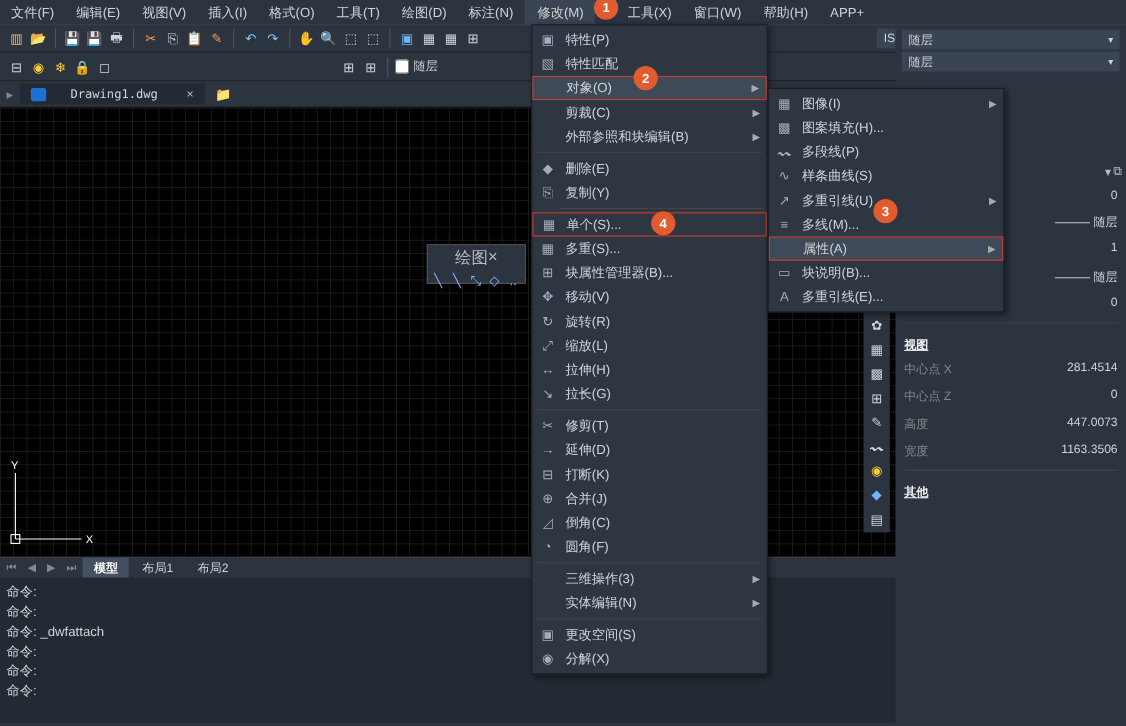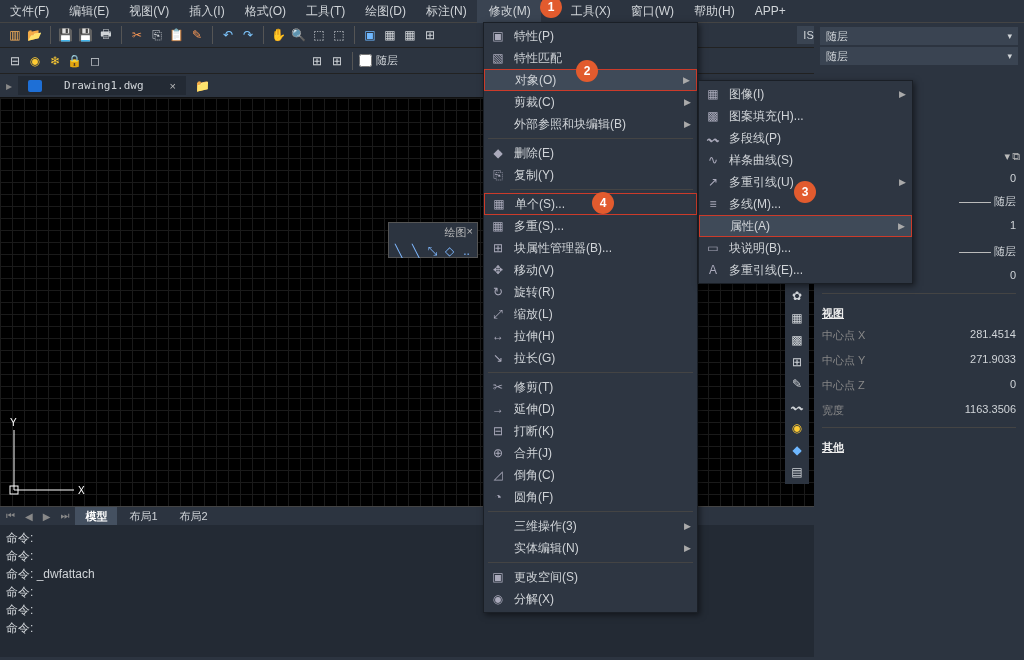--- a/index.html
+++ b/index.html
@@ -22,21 +22,21 @@
 .ucs svg { display:block;}
 .docktab { height:19px; background:#2c3440; display:flex; align-items:center; gap:2px; border-top:1px solid #444; padding:0 2px;}
 .docktab .arrow{font-size:10px;padding:0 4px;color:#888;}
 .docktab .dt{ padding:2px 10px; font-size:11px; background:#2c3440; }
 .docktab .dt.active{background:#445060;color:#fff;font-weight:bold;}
 .cmd { height:132px; background:#232a34; padding:4px 6px; font-size:12px; font-family:SimSun,monospace; overflow:hidden; line-height:18px;}
 .cmd div{white-space:nowrap;}
 
 
 .palette { position:absolute; top:222px; left:388px; width:90px; height:36px; background:#2c3440; border:1px solid #555;}
-.palette .hdr{background:#2c3440;color:#bbb;font-size:11px;padding:2px 4px;display:flex;justify-content:flex-end;}
+.palette .hdr{background:#2c3440;color:#bbb;font-size:15px;padding:2px 16px;display:flex;justify-content:center;}
 .palette .row{display:flex;gap:4px;padding:2px 3px;}
 .palette .row span{width:13px;height:13px;display:inline-flex;align-items:center;justify-content:center;color:#7fb8ff;}
 
 
 .menu { position:absolute; background:#2e3642; border:1px solid #1a1f26; box-shadow:2px 2px 6px rgba(0,0,0,.5); padding:2px 0; z-index:20;}
 .menu .mi{ display:flex; align-items:center; height:22px; padding:0 18px 0 4px; gap:6px; font-size:12px; position:relative;}
 .menu .mi .ico{width:20px;display:flex;justify-content:center;font-size:12px;color:#aab;}
 .menu .mi.hov{ background:#3f4a58; }
 .menu .mi.hl{ border:1px solid #cc3b2a; box-sizing:border-box;}
 .menu .hr{ height:1px;background:#444;margin:3px 4px;}
@@ -208,26 +208,26 @@
           <span class="lbl">厚度</span>
           <span class="val">0</span>
         </div>
       <div class="rd-divider"></div>
       <div class="sect">视图</div>
       <div class="prow">
           <span class="lbl">中心点 X</span>
           <span class="val">281.4514</span>
         </div>
       <div class="prow">
-          <span class="lbl">中心点 Y</span>
-          <span class="val">271.9033</span>
-        </div>
-      <div class="prow">
           <span class="lbl">中心点 Z</span>
           <span class="val">0</span>
+        </div>
+      <div class="prow">
+          <span class="lbl">高度</span>
+          <span class="val">447.0073</span>
         </div>
       <div class="prow">
           <span class="lbl">宽度</span>
           <span class="val">1163.3506</span>
         </div>
       <div class="rd-divider"></div>
       <div class="sect">其他</div>
     </div>
   </div>
 </div>

